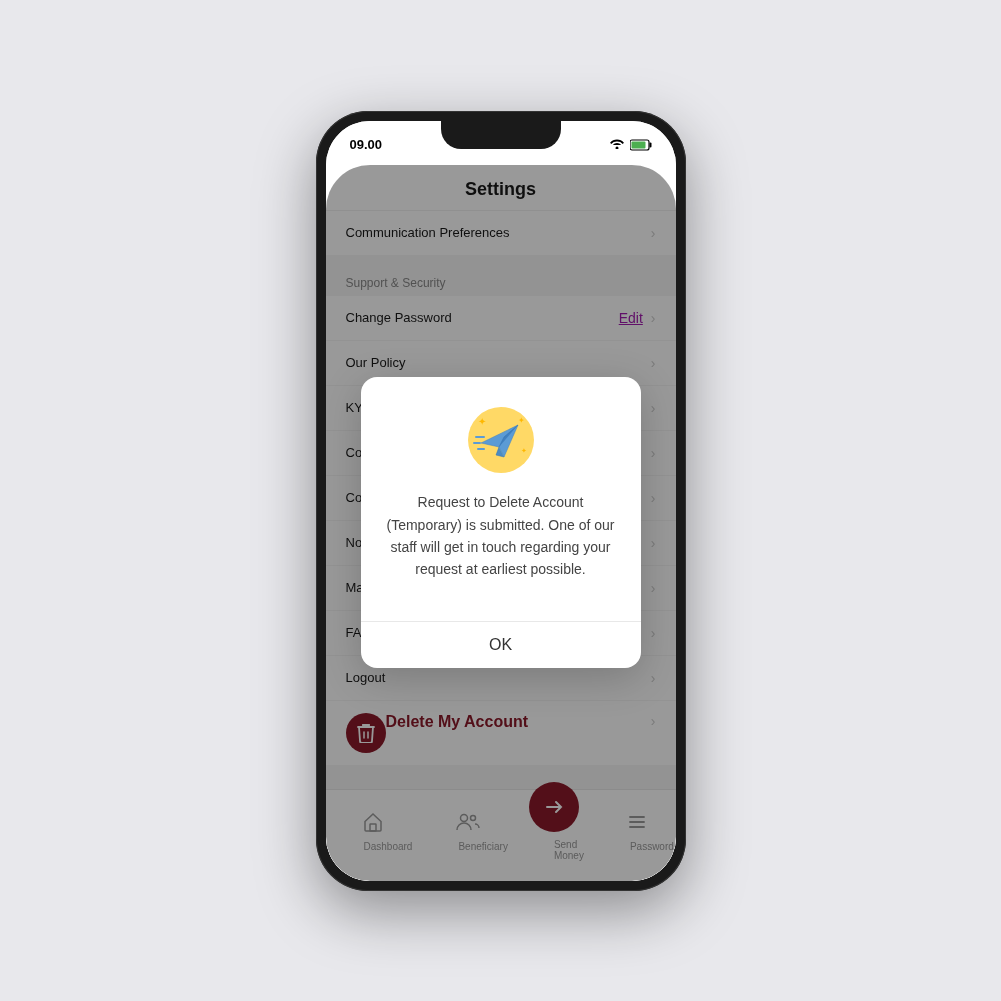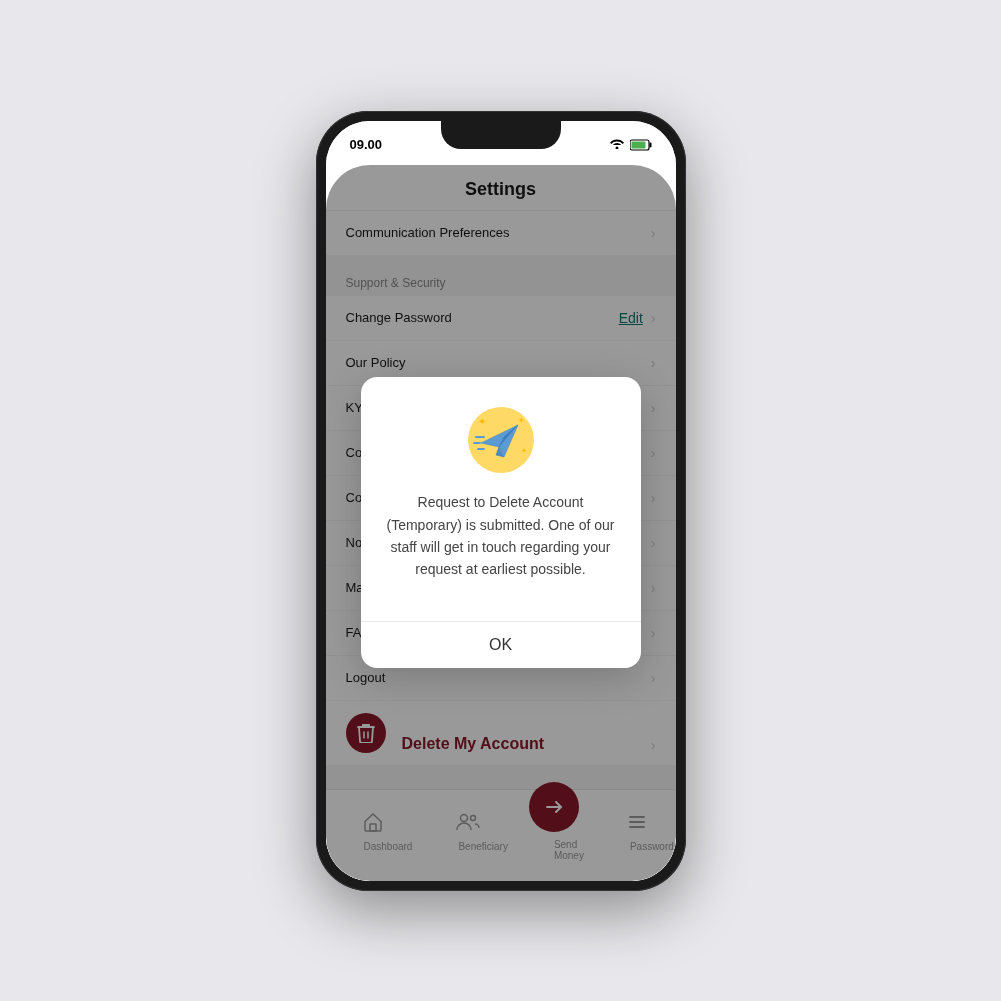--- a/index.html
+++ b/index.html
@@ -126,38 +126,38 @@
       color: #1a1a1a;
     }
 
     .settings-item-right {
       display: flex;
       align-items: center;
       gap: 8px;
     }
 
     .edit-label {
-      color: #0f766e;
+      color: #a21caf;
       font-size: 14px;
       font-weight: 500;
       text-decoration: underline;
     }
 
     .chevron {
       color: #ccc;
       font-size: 14px;
     }
 
     
     .delete-account-row {
       background: #fff;
       padding: 12px 20px;
       display: flex;
-      align-items: flex-end;
-      gap: 16px;
+      align-items: flex-start;
+      gap: 0;
       cursor: pointer;
     }
 
     .delete-icon-circle {
       width: 40px;
       height: 40px;
       background: #8b1a2a;
       border-radius: 50%;
       display: flex;
       align-items: center;

